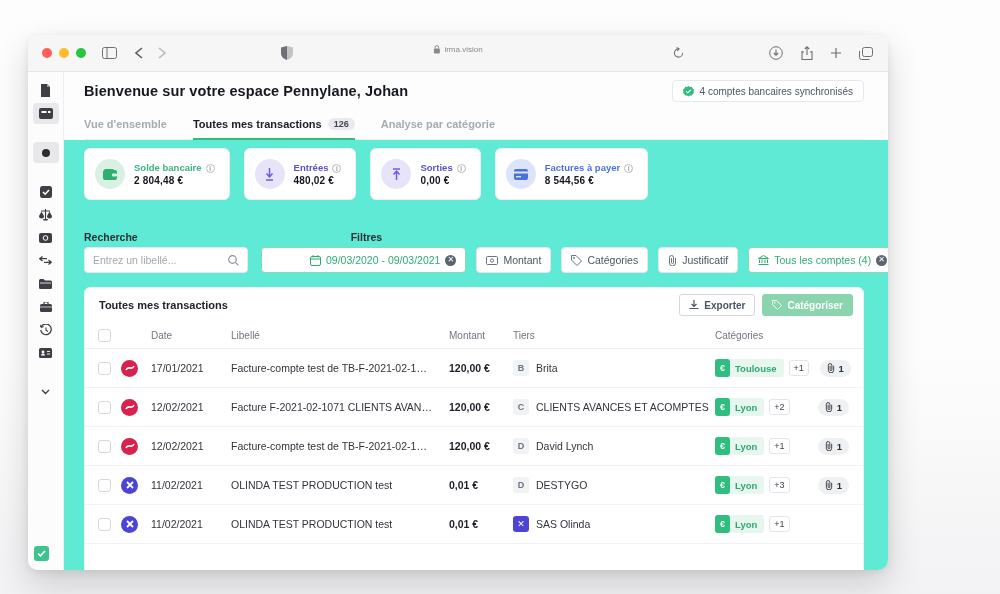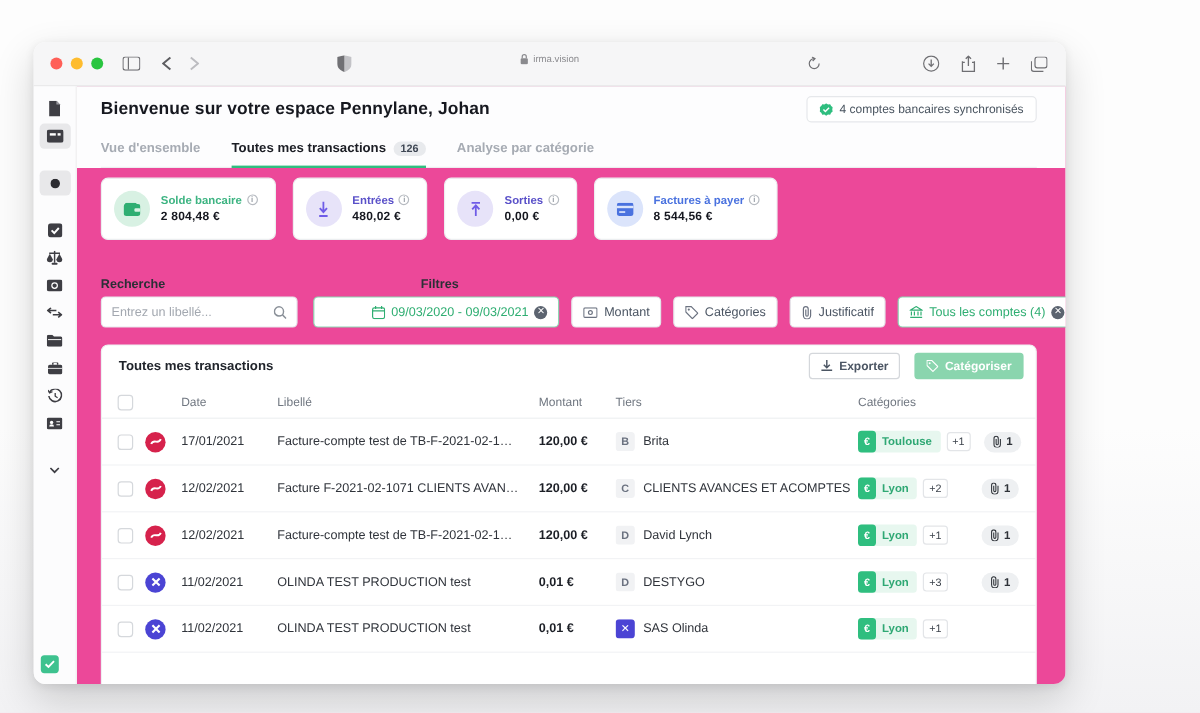--- a/index.html
+++ b/index.html
@@ -31,42 +31,42 @@
   
   .app { flex:1; display:flex; min-height:0; }
   .side { flex:0 0 36px; background:#fcfcfd; border-right:1px solid #efeff1; padding-top:6px;
           display:flex; flex-direction:column; align-items:center; position:relative; }
   .side-ic { width:26px; height:21px; display:flex; align-items:center; justify-content:center;
              color:#3e3e44; border-radius:4px; margin-bottom:2px; }
   .side-ic.active { background:#e8e8ea; }
   .side-gap { height:16px; }
   .chat-widget { position:absolute; left:6px; bottom:9px; width:15px; height:15px; border-radius:3px;
                  background:#3ec28f; color:#fff; display:flex; align-items:center; justify-content:center; }
-  .main { flex:1; background:#ec4899; min-width:0; display:flex; flex-direction:column; }
+  .main { flex:1; background:#5eead4; min-width:0; display:flex; flex-direction:column; }
   .top-white { background:#fdfdfe; padding:0 24px 0 20px; }
   .main-header { height:38px; display:flex; align-items:center; justify-content:space-between; }
   .page-title { font-size:14.5px; font-weight:700; color:#16181f; letter-spacing:.1px; }
   .sync-badge { display:flex; align-items:center; gap:6px; height:22px; padding:8px 10px;
                 background:#fff; border:1px solid #e6e8eb; border-radius:4px;
                 font-size:10px; color:#4a5560; }
   .tabbar { height:30px; display:flex; gap:26px; border-bottom:1px solid #ededef; }
   .tab { display:flex; align-items:center; gap:6px; font-size:11px; font-weight:700; color:#a6abb3;
          border-bottom:2px solid transparent; margin-bottom:-1px; cursor:pointer; }
   .tab.active { color:#1b1d24; border-bottom-color:#2fbe7f; }
   .tab-count { background:#e8eaed; border-radius:8px; padding:1px 6px; font-size:9px; color:#3f4754; font-weight:700; }
   .content { flex:1; padding:0 24px 0 20px; min-height:0; }
   
   .stats { margin-top:8px; display:flex; gap:14px; }
   .stat-card { background:#fff; border:1px solid #eceef0; border-radius:6px; height:52px;
                display:flex; align-items:center; gap:9px; padding:0 14px 0 10px; }
   .stat-icn { width:30px; height:30px; border-radius:50%; display:flex; align-items:center; justify-content:center; }
   .stat-icn.green  { background:#d8f1e3; color:#2fae72; }
   .stat-icn.purple { background:#e7e3f9; color:#6f5ce7; }
   .stat-icn.blue   { background:#dbe4fb; color:#4a72df; }
-  .stat-label { font-size:9.5px; font-weight:700; display:flex; align-items:flex-start; gap:4px; }
+  .stat-label { font-size:9.5px; font-weight:700; display:flex; align-items:flex-end; gap:4px; }
   .stat-label.green { color:#3db482; } .stat-label.purple { color:#5a51c9; } .stat-label.blue { color:#4a72df; }
   .info-dot { width:9px; height:9px; border:1px solid #b6bac0; border-radius:50%; color:#9aa0a8;
               font-size:6.5px; display:flex; align-items:center; justify-content:center; font-weight:700; }
   .stat-value { font-size:10px; font-weight:700; color:#15171f; margin-top:2px; letter-spacing:.2px; }
   
   .sf-labels { margin-top:31px; display:flex; }
   .sf-label { font-size:10.5px; font-weight:700; color:#2b2f36; }
   .sf-label.filtres { margin-left:213px; }
   .sf-row { margin-top:4px; display:flex; gap:10px; align-items:center; }
   .search-box { width:267px; height:26px; background:#fff; border:1px solid #e5e7eb; border-radius:4px;
@@ -78,21 +78,21 @@
           border:1px solid #e3e5e9; border-radius:4px; font-size:10.5px; color:#4b5563; cursor:pointer; white-space:nowrap; }
   .pill.green { border-color:#8ed6b4; color:#2fae72; }
   .x-circle { width:11px; height:11px; border-radius:50%; background:#5c6470; color:#fff; font-size:8px;
               display:flex; align-items:center; justify-content:center; line-height:1; }
   .date-pill { margin-left:3px;padding-left:48px; }
   
   .table-card { margin-top:14px; background:#fff; border:1px solid #eef0f2; border-radius:6px 6px 0 0;
                 height:320px; position:relative; }
   .tc-head { height:34px; display:flex; align-items:center; justify-content:space-between; padding:0 10px 0 14px; }
   .tc-title { font-size:11px; font-weight:700; color:#20242b; }
-  .tc-actions { display:flex; gap:12px; }
+  .tc-actions { display:flex; gap:7px; }
   .btn { height:22px; display:flex; align-items:center; gap:5px; padding:0 9px; border-radius:3px;
          font-size:10px; font-weight:600; cursor:pointer; }
   .btn.ghost { background:#fff; border:1px solid #d4d7db; color:#4b5563; }
   .btn.mint { background:#8ad5ae; border:1px solid #8ad5ae; color:#fff; }
   .grid-row { display:grid; grid-template-columns:36px 30px 80px 218px 64px 202px 1fr 56px; align-items:center; }
   .cols { height:27px; border-bottom:1px solid #eef0f2; color:#707781; font-size:10px; }
   .row { height:39px; border-bottom:1px solid #f2f3f5; font-size:10.5px; color:#30343b; }
   .cb { width:13px; height:13px; border:1px solid #d5d8dc; border-radius:3px; background:#fff; margin-left:13px; }
   .logo { width:17px; height:17px; border-radius:50%; display:flex; align-items:center; justify-content:center; }
   .logo.red { background:#d6224c; } .logo.indigo { background:#4b44d4; }

